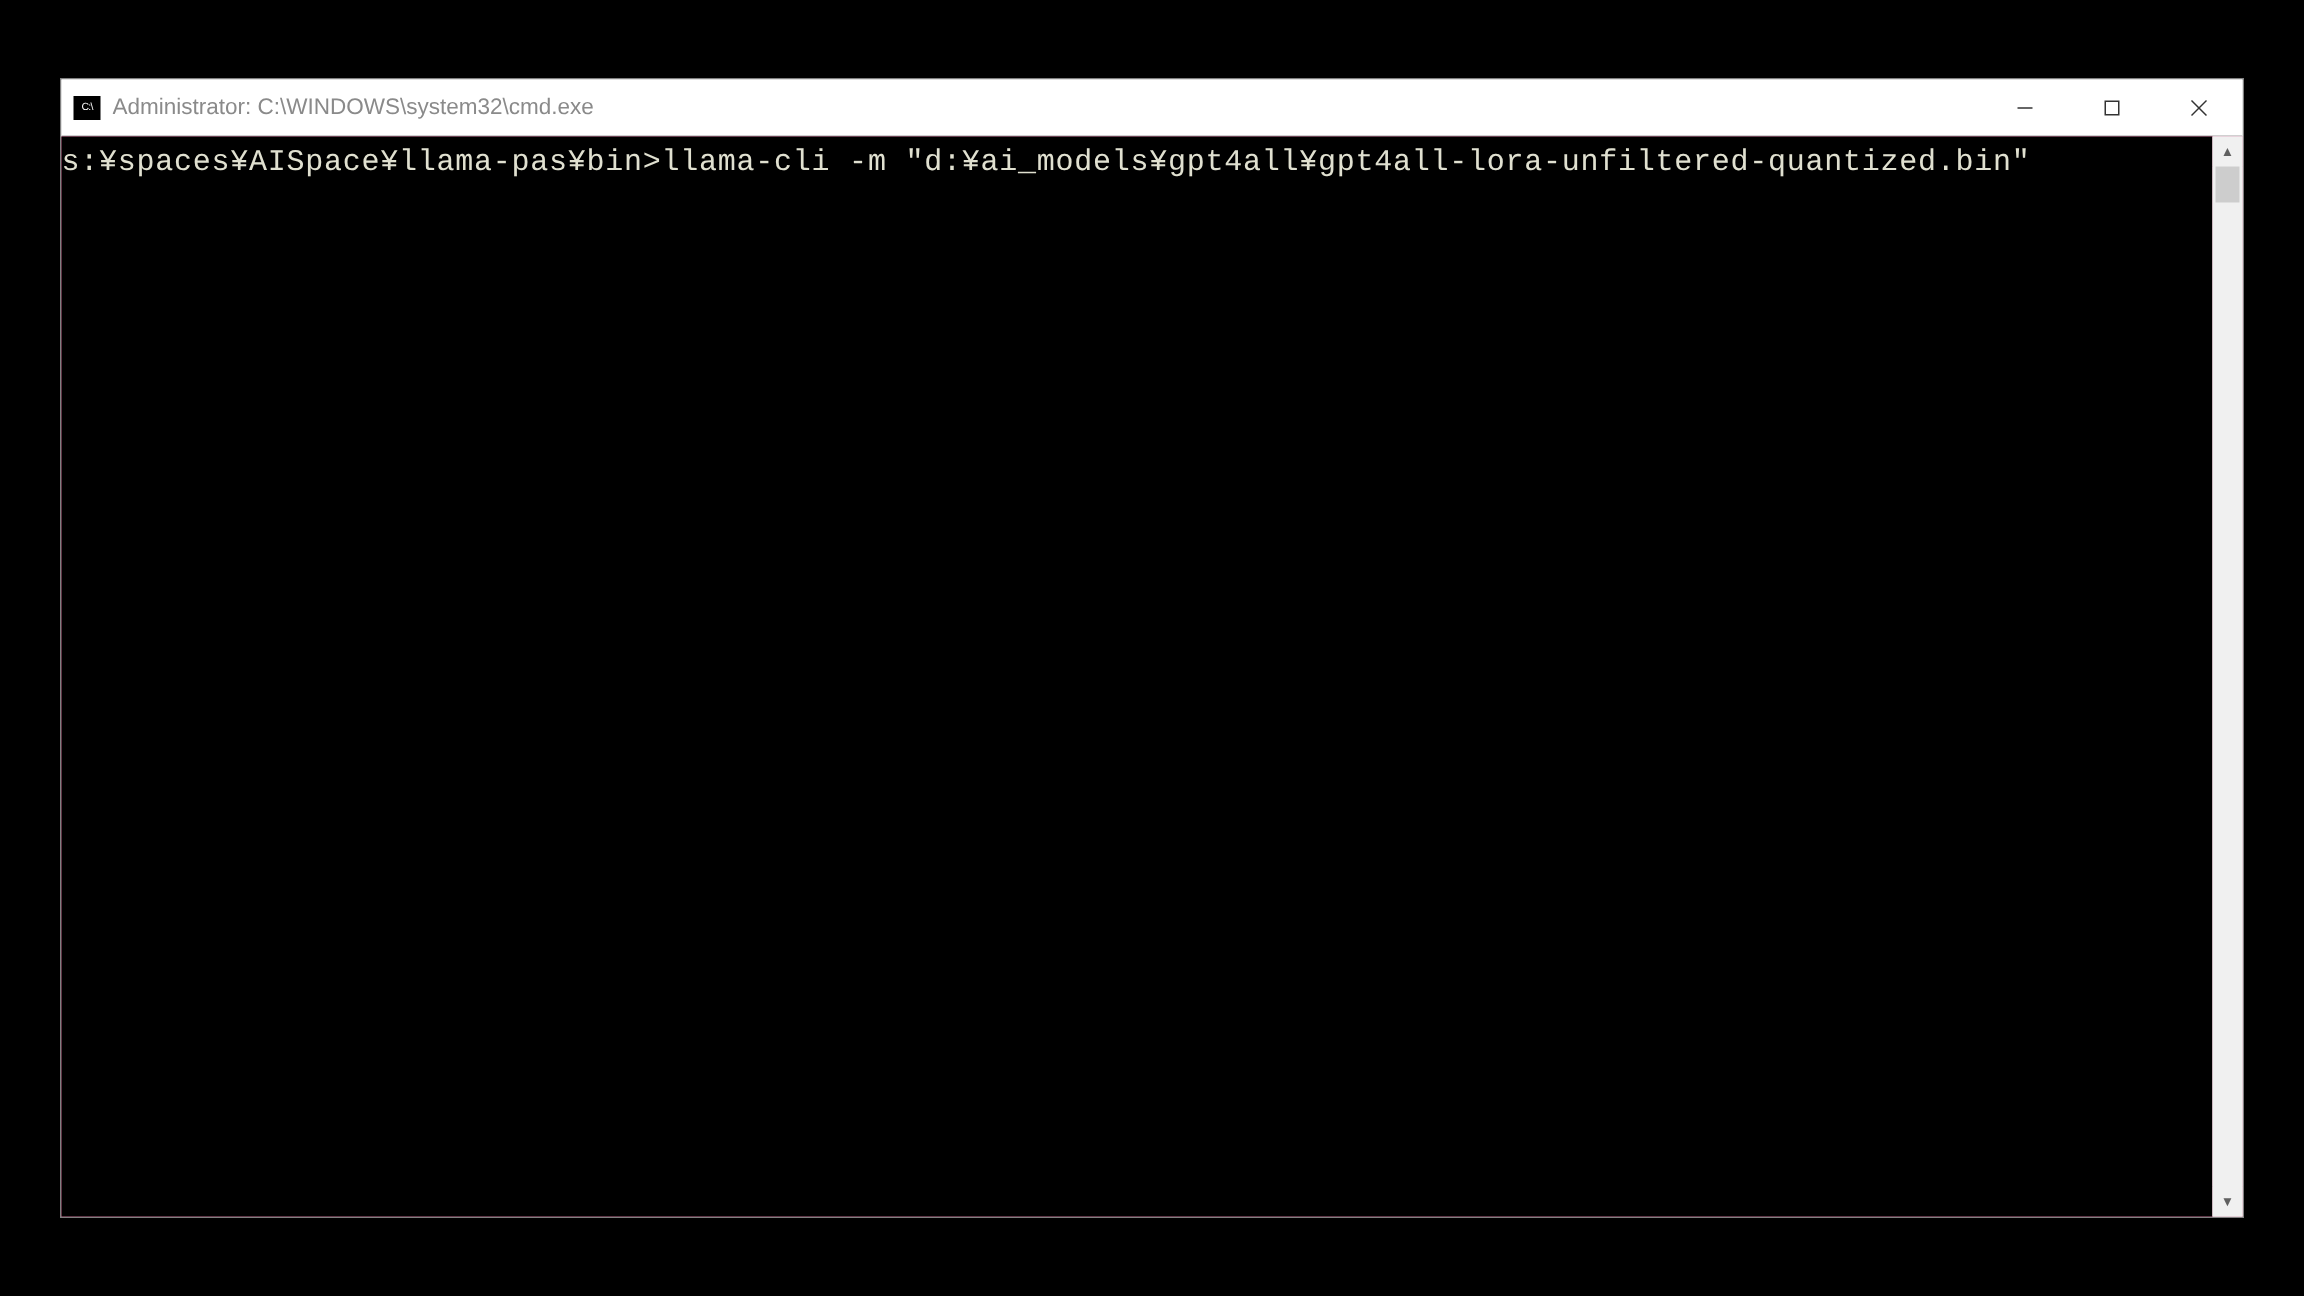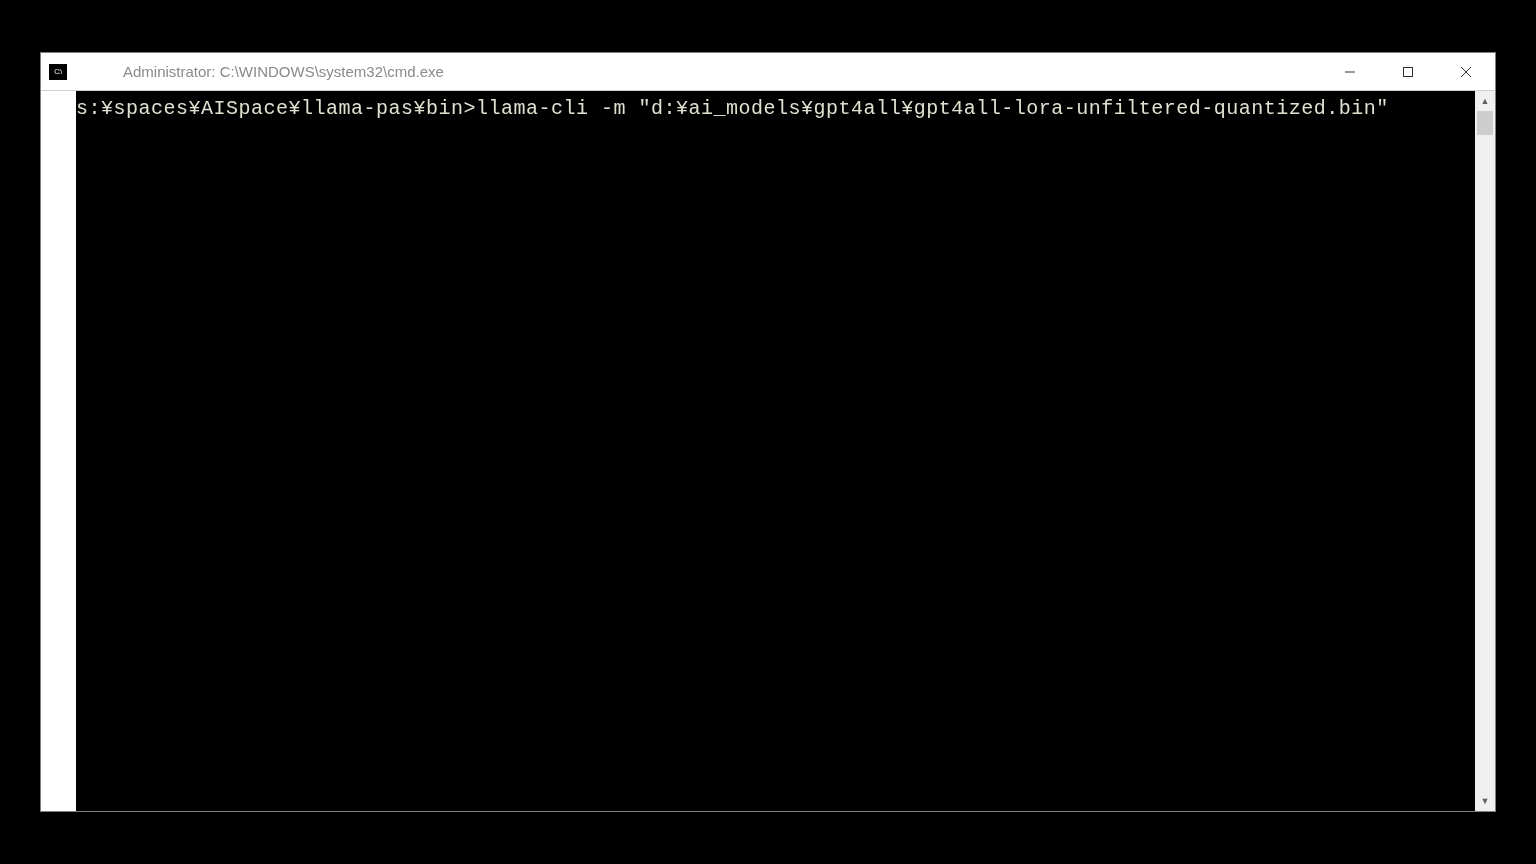--- a/index.html
+++ b/index.html
@@ -27,21 +27,20 @@
     position: relative;
     border: 1px solid #808080;
   }
   .titlebar {
     height: 38px;
     background: #ffffff;
     display: flex;
     align-items: center;
     border-bottom: 1px solid #d0d0d0;
     flex-shrink: 0;
-    gap: 48px;
   }
   .titlebar-icon {
     width: 18px;
     height: 16px;
     margin-left: 8px;
     margin-right: 8px;
     background: #000;
     position: relative;
     display: flex;
     align-items: center;
@@ -76,21 +75,20 @@
     border: none;
     cursor: pointer;
   }
   .win-btn svg { width: 12px; height: 12px; stroke: currentColor; }
   .client-area {
     flex: 1;
     display: flex;
     background: #be185d;
     position: relative;
     min-height: 0;
-    margin-left: 35px;
   }
   .terminal {
     flex: 1;
     background: #000;
     color: #e0e0d0;
     font-family: "MS Gothic", "Consolas", "Courier New", monospace;
     font-size: 20px;
     line-height: 28px;
     padding: 4px 0 0 0;
     white-space: pre;

